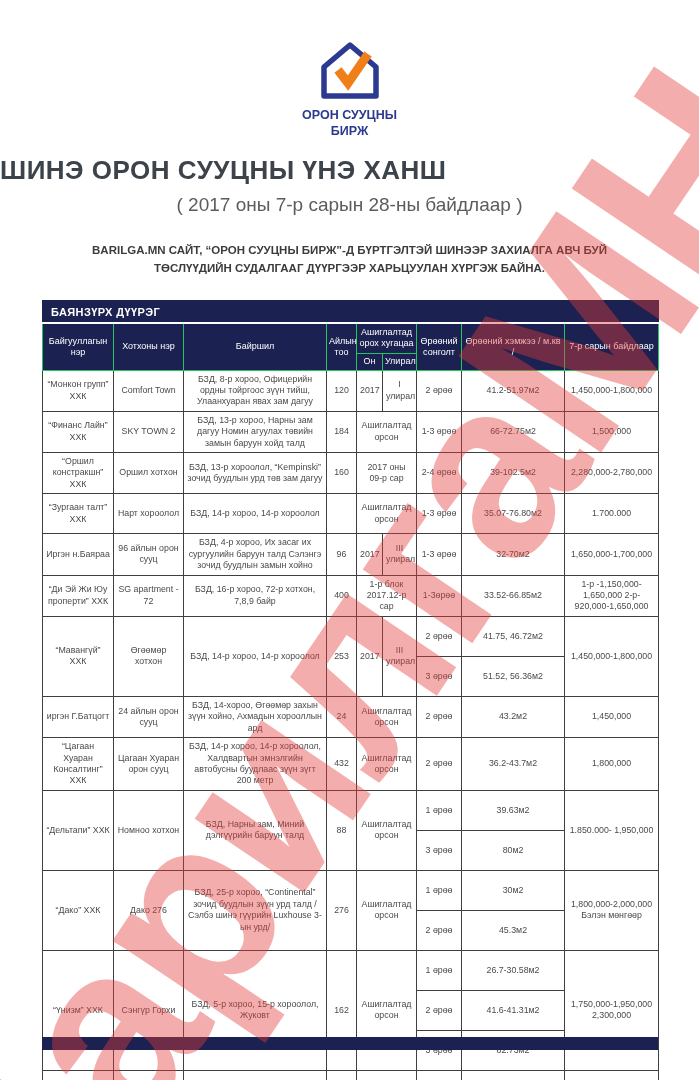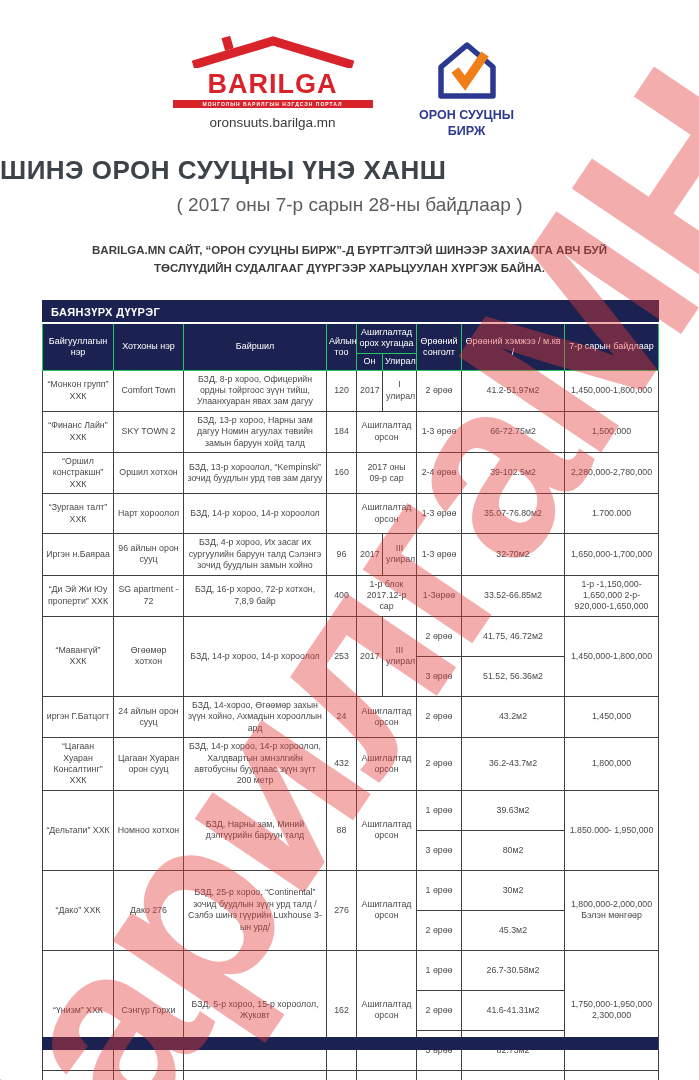--- a/index.html
+++ b/index.html
@@ -35,31 +35,20 @@
   .watermark { position:absolute; left:50%; top:670px; transform:translate(-50%,-50%) rotate(-56deg); font-size:250px; font-weight:bold; white-space:nowrap; color:rgba(229,60,60,0.42); z-index:5; pointer-events:none; letter-spacing:-6px; }
 
   .footer-bar { position:absolute; left:42px; top:1037px; width:616px; height:13px; background:#1b2150; }
 </style>
 </head>
 <body>
 
 <div class="page">
 
   <div class="logos">
-    <div class="barilga">
-      <div>
-        <svg width="176" height="32" viewBox="0 0 176 32">
-          <path d="M8 29 L88 5 L168 29" stroke="#d9232a" stroke-width="9" fill="none"></path>
-          <rect x="38" y="1" width="9" height="13" fill="#d9232a" transform="rotate(-16 42 7)"></rect>
-        </svg>
-      </div>
-      <div class="barilga-word">BARILGA</div>
-      <div class="barilga-banner">МОНГОЛЫН БАРИЛГЫН НЭГДСЭН ПОРТАЛ</div>
-      <div class="website">oronsuuts.barilga.mn</div>
-    </div>
     <div class="birj">
       <div>
         <svg width="62" height="60" viewBox="0 0 62 60">
           <path d="M31 5 L57 27 L57 56 L5 56 L5 27 Z" stroke="#2b3990" stroke-width="5.5" fill="none" stroke-linejoin="round"></path>
           <path d="M19 30 L29 43 L49 14" stroke="#f07f1a" stroke-width="9" fill="none" stroke-linecap="butt"></path>
         </svg>
       </div>
       <div class="birj-text">
         <div>ОРОН СУУЦНЫ</div>
         <div>БИРЖ</div>

